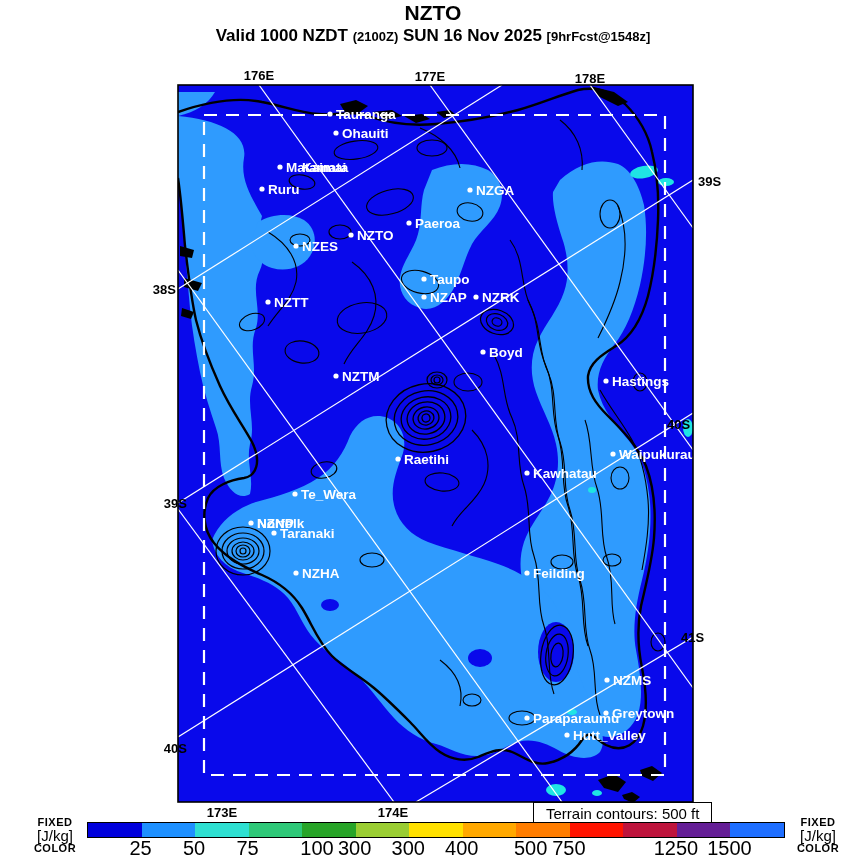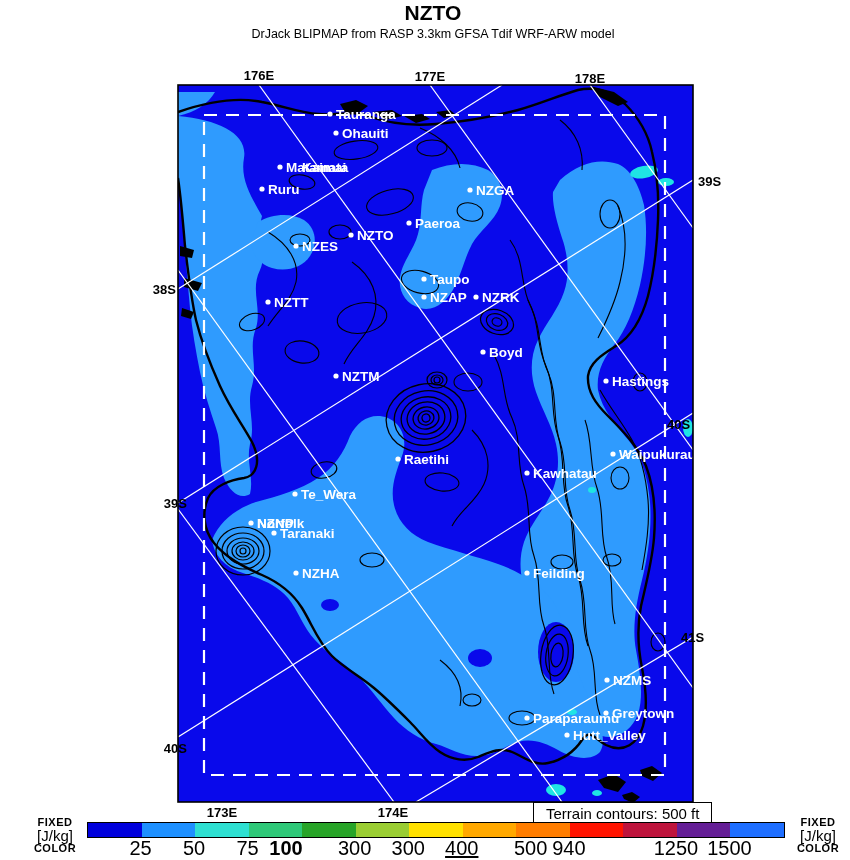--- a/index.html
+++ b/index.html
@@ -278,21 +278,26 @@
         <text x="187" y="508" fill="#000" text-anchor="end" font-size="13" font-weight="bold" font-family="&quot;Liberation Sans&quot;,sans-serif">39S</text>
         <text x="187" y="753" fill="#000" text-anchor="end" font-size="13" font-weight="bold" font-family="&quot;Liberation Sans&quot;,sans-serif">40S</text>
         <text x="698" y="186" fill="#000" text-anchor="start" font-size="13" font-weight="bold" font-family="&quot;Liberation Sans&quot;,sans-serif">39S</text>
         <text x="667" y="429" fill="#000" text-anchor="start" font-size="13" font-weight="bold" font-family="&quot;Liberation Sans&quot;,sans-serif">40S</text>
         <text x="681" y="642" fill="#000" text-anchor="start" font-size="13" font-weight="bold" font-family="&quot;Liberation Sans&quot;,sans-serif">41S</text>
       </g>
   </svg>
 
   <div class="titleblock">
     <div class="t-main">NZTO</div>
-    <div class="t-model">DrJack BLIPMAP from RASP 3.3km GFSA Tdif WRF-ARW model</div>
+    <div class="t-valid">
+      <span>Valid 1000 NZDT</span>
+      <span class="t-small">(2100Z)</span>
+      <span>SUN 16 Nov 2025</span>
+      <span class="t-small">[9hrFcst@1548z]</span>
+    </div>
   </div>
 
   <div id="terrain-note">Terrain contours: 500 ft</div>
 
   <div class="unitblock" style="left:24px;">
     <div class="u-fixed">FIXED</div>
     <div class="u-units">[J/kg]</div>
     <div class="u-color">COLOR</div>
   </div>
 
@@ -308,26 +313,26 @@
       <div class="seg" style="background: rgb(255, 125, 0);"></div>
       <div class="seg" style="background: rgb(255, 20, 0);"></div>
       <div class="seg" style="background: rgb(190, 20, 60);"></div>
       <div class="seg" style="background: rgb(100, 30, 150);"></div>
       <div class="seg" style="background: rgb(30, 110, 255);"></div>
     </div>
   <div id="tickrow">
       <span class="tick" style="left: 108.538px;">25</span>
       <span class="tick" style="left: 162.077px; text-align: center;">50</span>
       <span class="tick" style="left: 215.615px;">75</span>
-      <span class="tick" style="left: 254px; font-weight: bold;">100</span>
+      <span class="tick" style="left: 285px;">100</span>
       <span class="tick" style="left: 322.692px;">300</span>
       <span class="tick" style="left: 376.231px;">300</span>
-      <span class="tick" style="left: 429.769px; text-decoration: underline;">400</span>
+      <span class="tick" style="left: 429.769px;">400</span>
       <span class="tick" style="left: 483.308px; text-align: right;">500</span>
-      <span class="tick" style="left: 536.846px;">940</span>
+      <span class="tick" style="left: 536.846px;">750</span>
       <span class="tick" style="left: 590.385px; margin-top: 44px;">1000</span>
       <span class="tick" style="left: 643.923px;">1250</span>
       <span class="tick" style="left: 697.462px;">1500</span>
     </div>
 
   <div class="unitblock" style="left:787px;">
     <div class="u-fixed">FIXED</div>
     <div class="u-units">[J/kg]</div>
     <div class="u-color">COLOR</div>
   </div>

